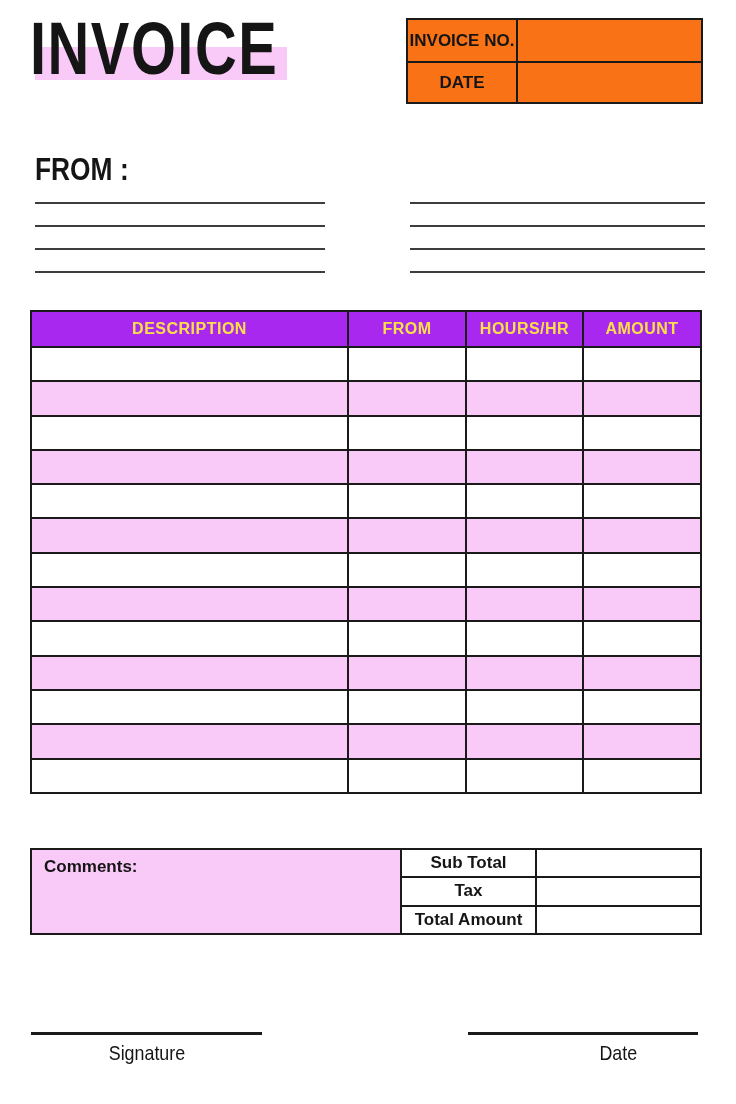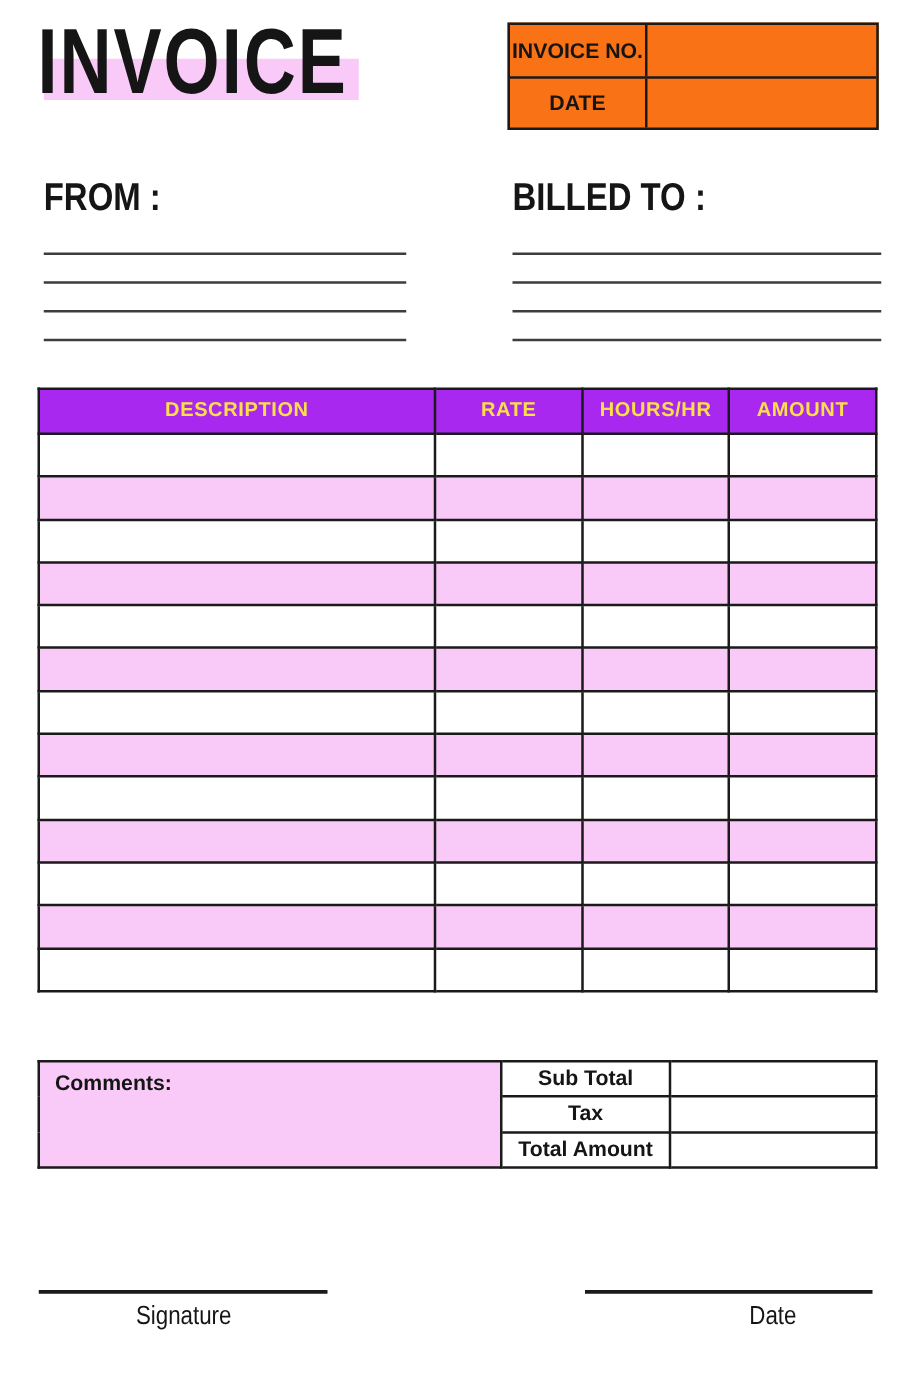--- a/index.html
+++ b/index.html
@@ -36,21 +36,21 @@
   .meta-row { display: flex; height: 41px; }
   .meta-row + .meta-row { border-top: 2px solid #1a1a1a; }
   .meta-label {
     width: 110px; border-right: 2px solid #1a1a1a;
     display: flex; align-items: center; justify-content: center;
     font-size: 17px; font-weight: 700;
   }
   .meta-value { flex: 1; }
 
   
-  .party-label { position: absolute; top: 141px; margin: 0; font-size: 31px; font-weight: 700; line-height: 1.1; }
+  .party-label { position: absolute; top: 153px; margin: 0; font-size: 31px; font-weight: 700; line-height: 1.1; }
   .party-label.from { left: 35px; }
   .party-label.billed { left: 410px; }
   .lines { position: absolute; top: 181px; }
   .lines.from-lines  { left: 35px;  width: 290px; }
   .lines.billed-lines{ left: 410px; width: 295px; }
   .write-line { height: 23px; border-bottom: 2px solid #3d3d3d; }
 
   
   .items-table {
     position: absolute; left: 30px; top: 310px; width: 670px;
@@ -107,39 +107,38 @@
   </div>
 
   <h2 class="party-label from"><span class="cond">FROM :</span></h2>
   <div class="lines from-lines">
     <div class="write-line"></div>
     <div class="write-line"></div>
     <div class="write-line"></div>
     <div class="write-line"></div>
   </div>
 
-  <h2 class="party-label billed"><span class="cond">BILLED TO :</span></h2>
   <div class="lines billed-lines">
     <div class="write-line"></div>
     <div class="write-line"></div>
     <div class="write-line"></div>
     <div class="write-line"></div>
   </div>
 
   <table class="items-table">
     <colgroup>
       <col style="width:317px">
         <col style="width:118px">
         <col style="width:117px">
         <col style="width:118px">
     </colgroup>
     <thead>
       <tr>
         <th>DESCRIPTION</th>
-        <th>RATE</th>
+        <th>FROM</th>
         <th>HOURS/HR</th>
         <th>AMOUNT</th>
       </tr>
     </thead>
     <tbody id="items-body">
         <tr>
           <td></td>
           <td></td>
           <td></td>
           <td></td>

